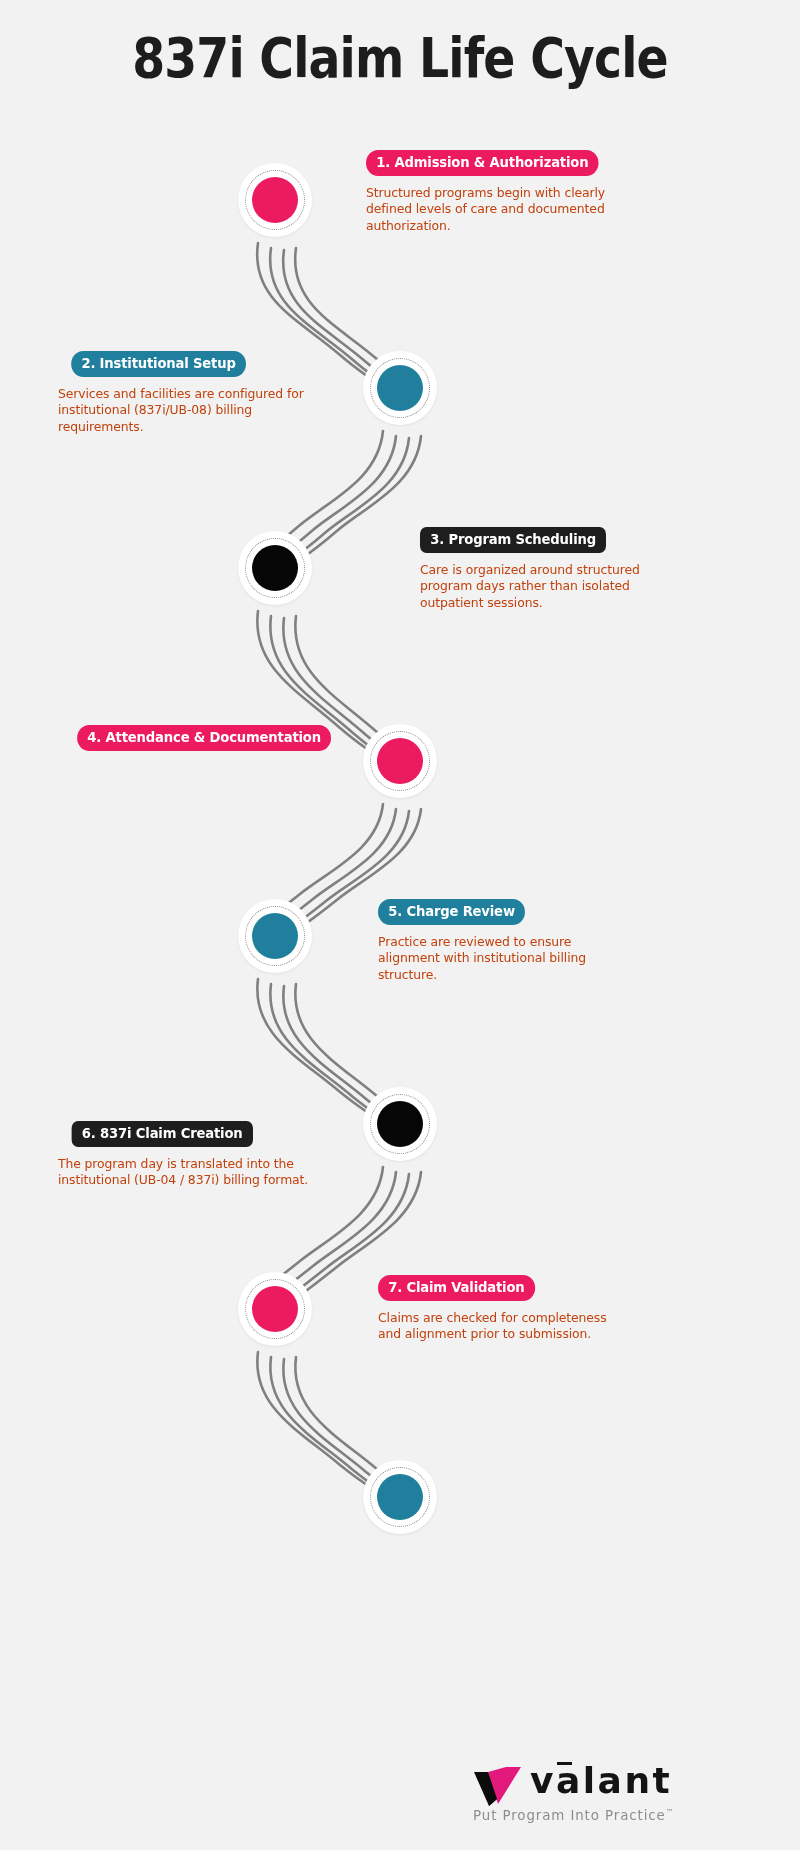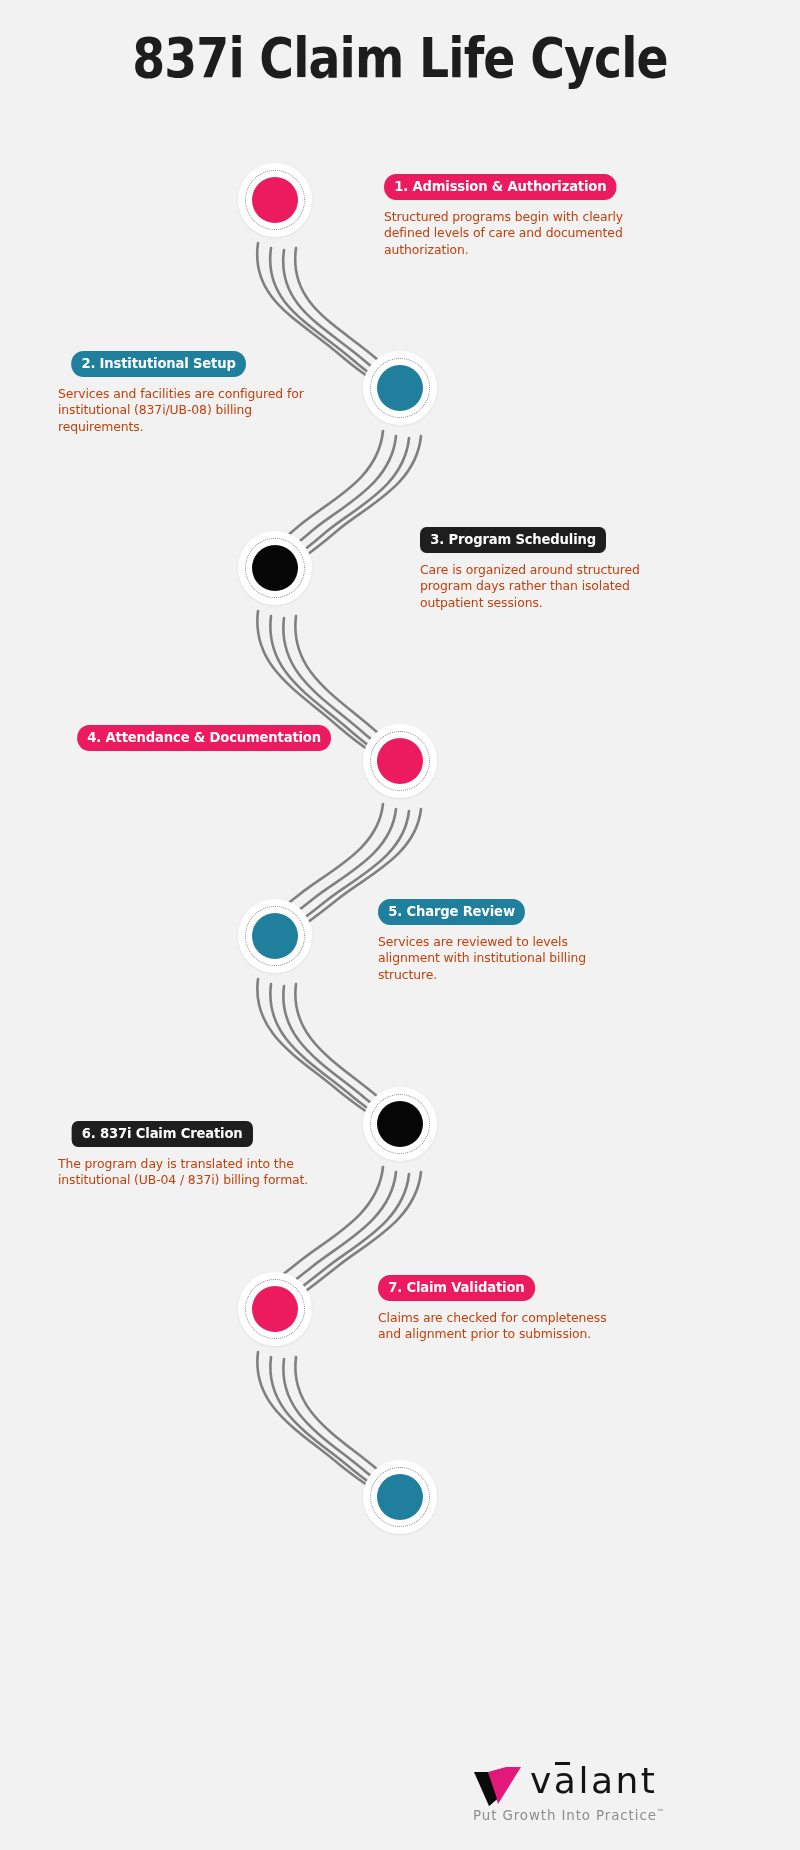--- a/index.html
+++ b/index.html
@@ -74,21 +74,21 @@
   }
   .block.right-align{text-align:left;}
 
   
   #logo{position:absolute;left:472px;top:1764px;width:300px;height:70px;}
   #logo .mark{position:absolute;left:0;top:2px;}
   #logo .word{
     position:absolute;left:58px;top:-4px;
     font-family:"DejaVu Sans", sans-serif;
     font-size:36px;
-    font-weight:400;
+    font-weight:700;
     color:#141414;
     letter-spacing:2.5px;
   }
   #logo .word .mac{position:relative;display:inline-block;}
   #logo .word .mac .bar{
     position:absolute;left:1px;top:2px;width:15px;height:2.5px;background:#141414;
   }
   #logo .tag{
     position:absolute;left:1px;top:44px;
     font-family:"DejaVu Sans", sans-serif;
@@ -172,42 +172,42 @@
   </div>
   <div class="node" style="left:238px;top:1272px;">
     <div class="ring"></div>
     <div class="core" style="background:#ec1a5e;"></div>
   </div>
   <div class="node" style="left:363px;top:1460px;">
     <div class="ring"></div>
     <div class="core" style="background:#1f7f9c;"></div>
   </div>
 
-  <div class="block" style="left:384px;top:150px;margin-top:24px;">
+  <div class="block" style="left:366px;top:150px;">
     <span class="badge" style="background:#ec1a5e;">1. Admission &amp; Authorization</span>
     <div class="desc">Structured programs begin with clearly defined levels of care and documented authorization.</div>
   </div>
 
   <div class="block right-align" style="left:58px;top:351px;">
     <span class="badge" style="background:#1f7f9c;">2. Institutional Setup</span>
     <div class="desc">Services and facilities are configured for institutional (837i/UB-08) billing requirements.</div>
   </div>
 
   <div class="block" style="left:378px;top:527px;margin-left:42px;">
     <span class="badge sq" style="background:#1e1e1e;">3. Program Scheduling</span>
     <div class="desc">Care is organized around structured program days rather than isolated outpatient sessions.</div>
   </div>
 
   <div class="block right-align" style="left:58px;top:725px;width:275px;">
     <span class="badge" style="background:#ec1a5e;">4. Attendance &amp; Documentation</span>
   </div>
 
   <div class="block" style="left:378px;top:899px;">
     <span class="badge" style="background:#1f7f9c;">5. Charge Review</span>
-    <div class="desc">Services are reviewed to levels alignment with institutional billing structure.</div>
+    <div class="desc">Practice are reviewed to ensure alignment with institutional billing structure.</div>
   </div>
 
   <div class="block right-align" style="left:58px;top:1093px;margin-top:28px;">
     <span class="badge sq" style="background:#1e1e1e;">6. 837i Claim Creation</span>
     <div class="desc">The program day is translated into the institutional (UB-04 / 837i) billing format.</div>
   </div>
 
   <div class="block" style="left:378px;top:1275px;">
     <span class="badge" style="background:#ec1a5e;">7. Claim Validation</span>
     <div class="desc">Claims are checked for completeness and alignment prior to submission.</div>
@@ -217,17 +217,17 @@
   <div id="logo">
     <svg class="mark" width="52" height="44" viewBox="0 0 52 44" fill="none">
       <path d="M2 6 L16 6 L25 33 L17 40 Z" fill="#0b0b0b"></path>
       <path d="M16 6 L26 38 L49 1 L34 1 Z" fill="#e2197b"></path>
       <path d="M16 6 L25 33 L17 40 Z" fill="#0b0b0b"></path>
     </svg>
     <div class="word">
       <span>v</span><span class="mac"><span class="bar"></span><span>a</span></span><span>lant</span>
     </div>
     <div class="tag">
-      <span>Put Growth Into Practice</span><sup>™</sup>
+      <span>Put Program Into Practice</span><sup>™</sup>
     </div>
   </div>
 
 </div>
 
 </body></html>

